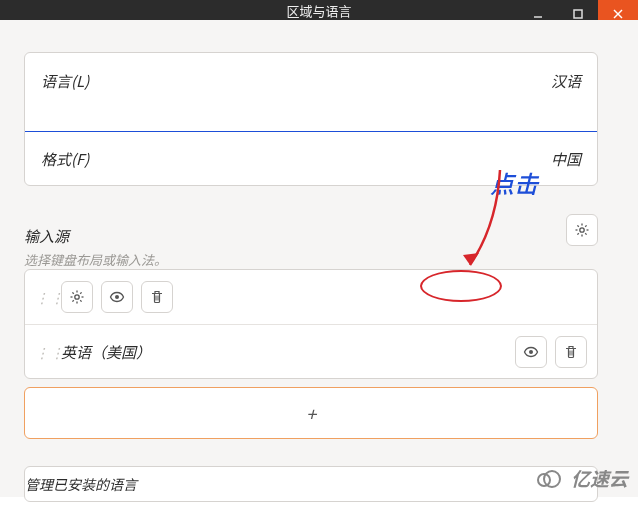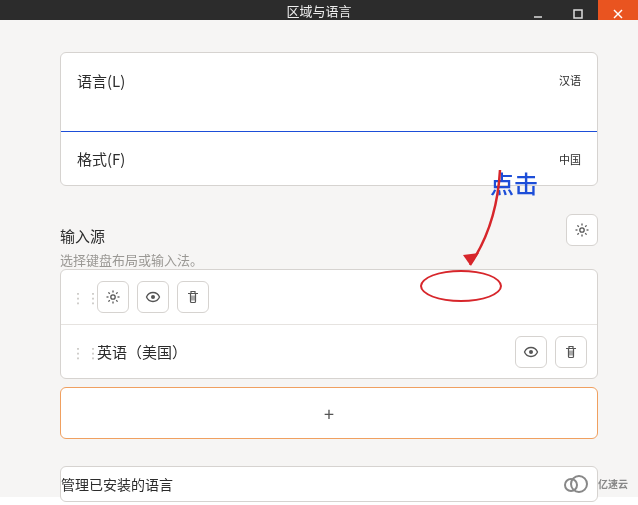--- a/index.html
+++ b/index.html
@@ -30,40 +30,41 @@
       height: 28px;
     }
     .tb-btn {
       width: 40px; height: 28px;
       display: flex; align-items: center; justify-content: center;
       color: #ddd;
     }
     .tb-close { background: #e95420; color: #fff; }
     .content {
       background: #f6f5f4;
-      padding: 32px 40px 20px 60px;
+      padding: 32px 40px 20px 24px;
       height: calc(100% - 28px);
       position: relative;
+      font-style: italic;
     }
     .card {
       background: #fff;
       border: 1px solid #d6d3d0;
       border-radius: 6px;
       margin-bottom: 28px;
     }
     .row {
       display: flex;
       justify-content: space-between;
       align-items: center;
       height: 54px;
       padding: 0 16px;
     }
     .row + .row { border-top: 1px solid #1d4ed8; margin-top: 24px; }
     .row-label { font-size: 15px; color: #2c2c2c; }
-    .row-value { font-size: 11px; color: #2c2c2c; }
+    .row-value { font-size: 15px; color: #2c2c2c; }
     .section-head {
       display: flex; justify-content: space-between; align-items: flex-end;
       margin-bottom: 4px;
     }
     .section-title { font-size: 15px; color: #2c2c2c; }
     .section-sub { color: #9a9894; font-size: 13px; }
     .icon-btn {
       width: 32px; height: 32px;
       border: 1px solid #d6d3d0;
       border-radius: 6px;
@@ -130,21 +131,21 @@
     .anno-arrow { position: absolute; pointer-events: none; }
     .watermark-text {
       position: absolute;
       right: 110px; bottom: 10px;
       color: #d0cecb; font-size: 12px;
     }
     .watermark-logo {
       position: absolute;
       right: 10px; bottom: 6px;
       display: flex; align-items: center;
-      color: #888; font-size: 10px; font-weight: 600;
+      color: #888; font-size: 19px; font-weight: 600;
       gap: 12px;
     }
     .cloud {
       display: inline-block;
       width: 24px; height: 16px;
       position: relative;
     }
     .cloud::before, .cloud::after {
       content: "";
       position: absolute;

